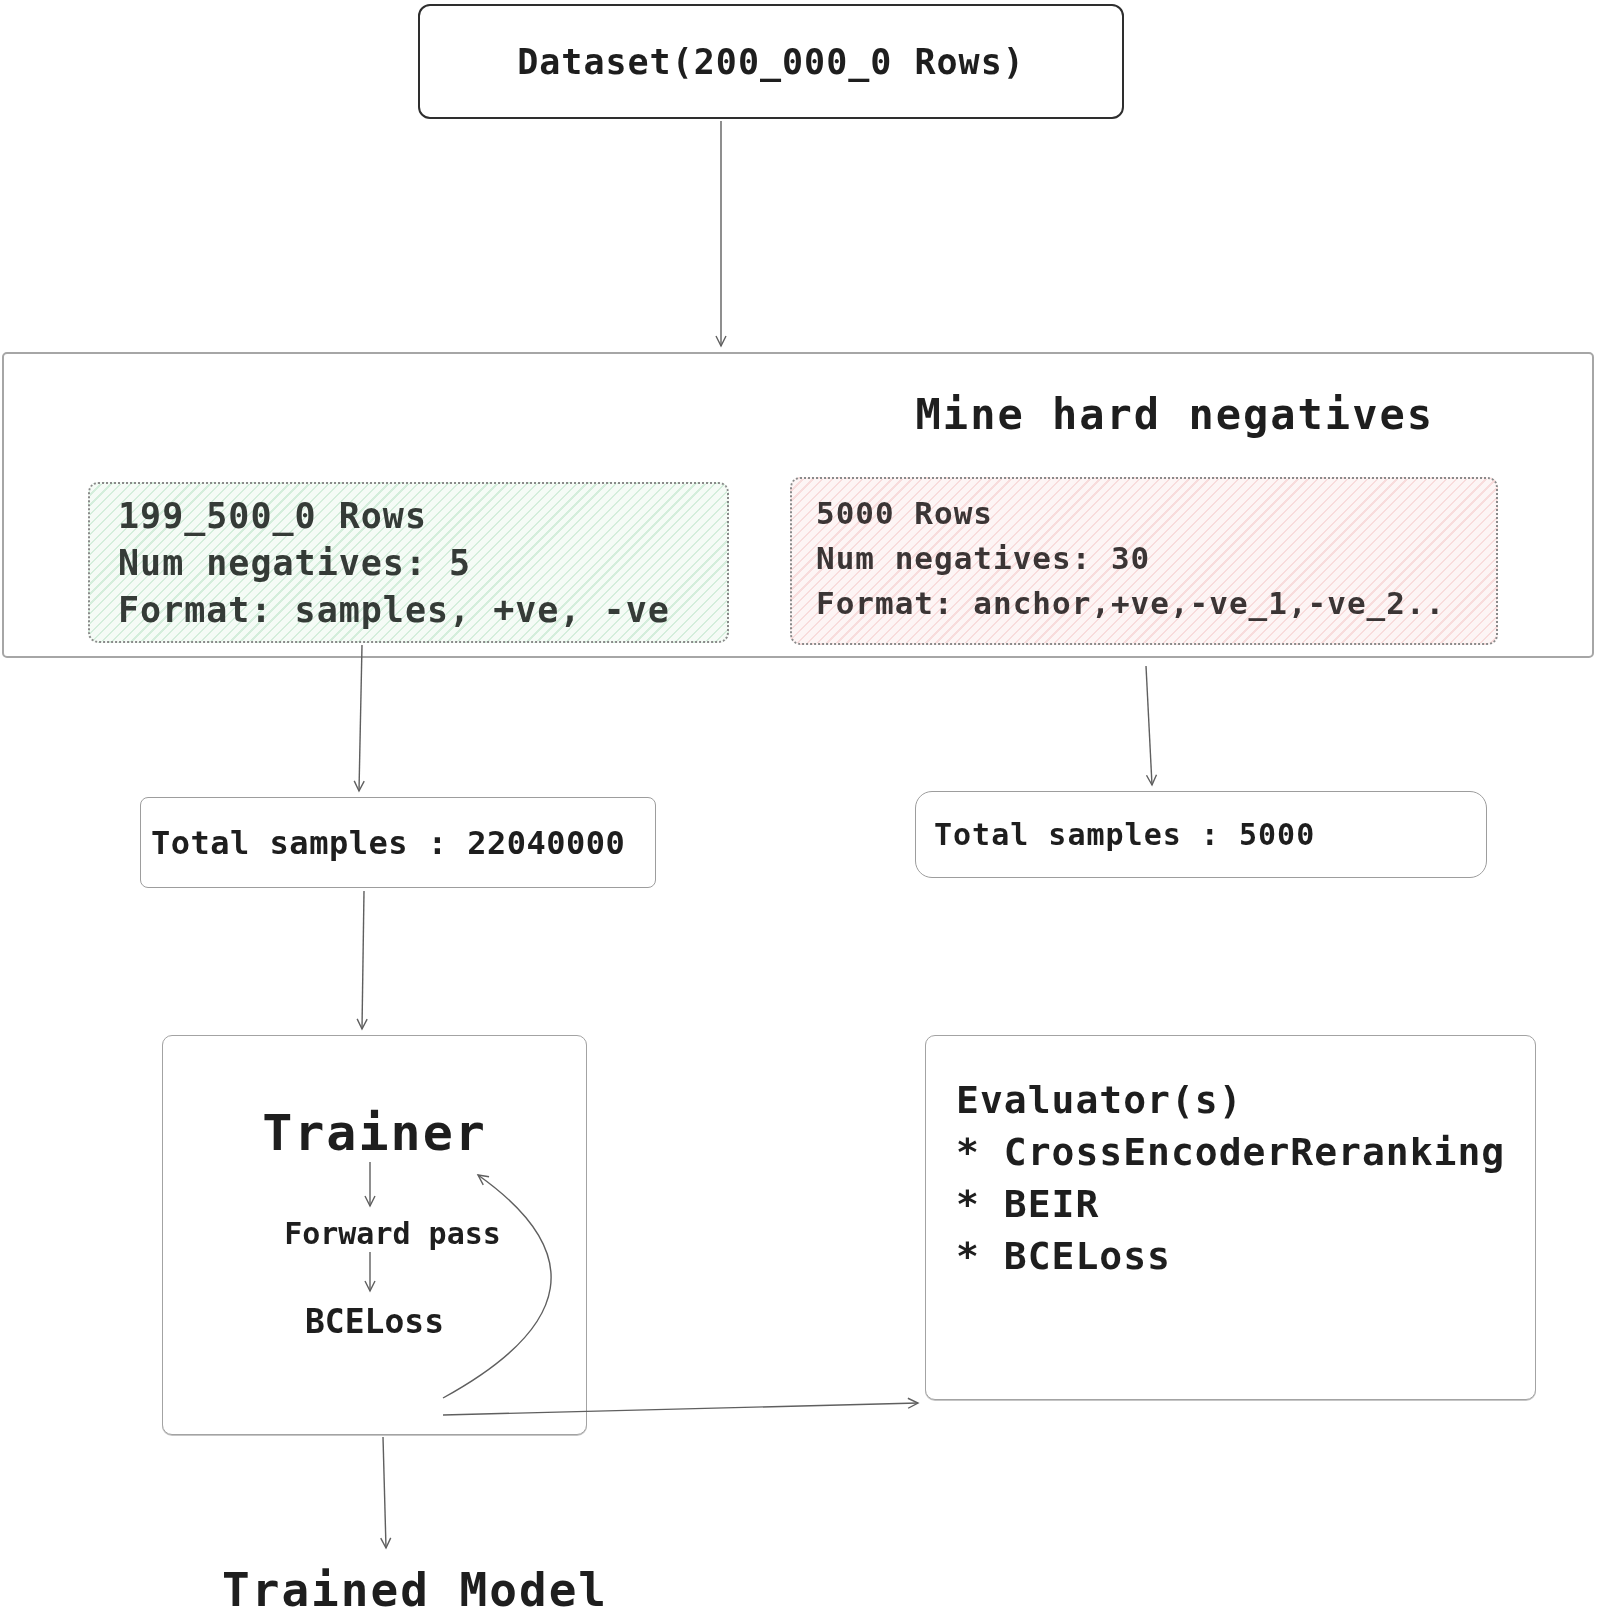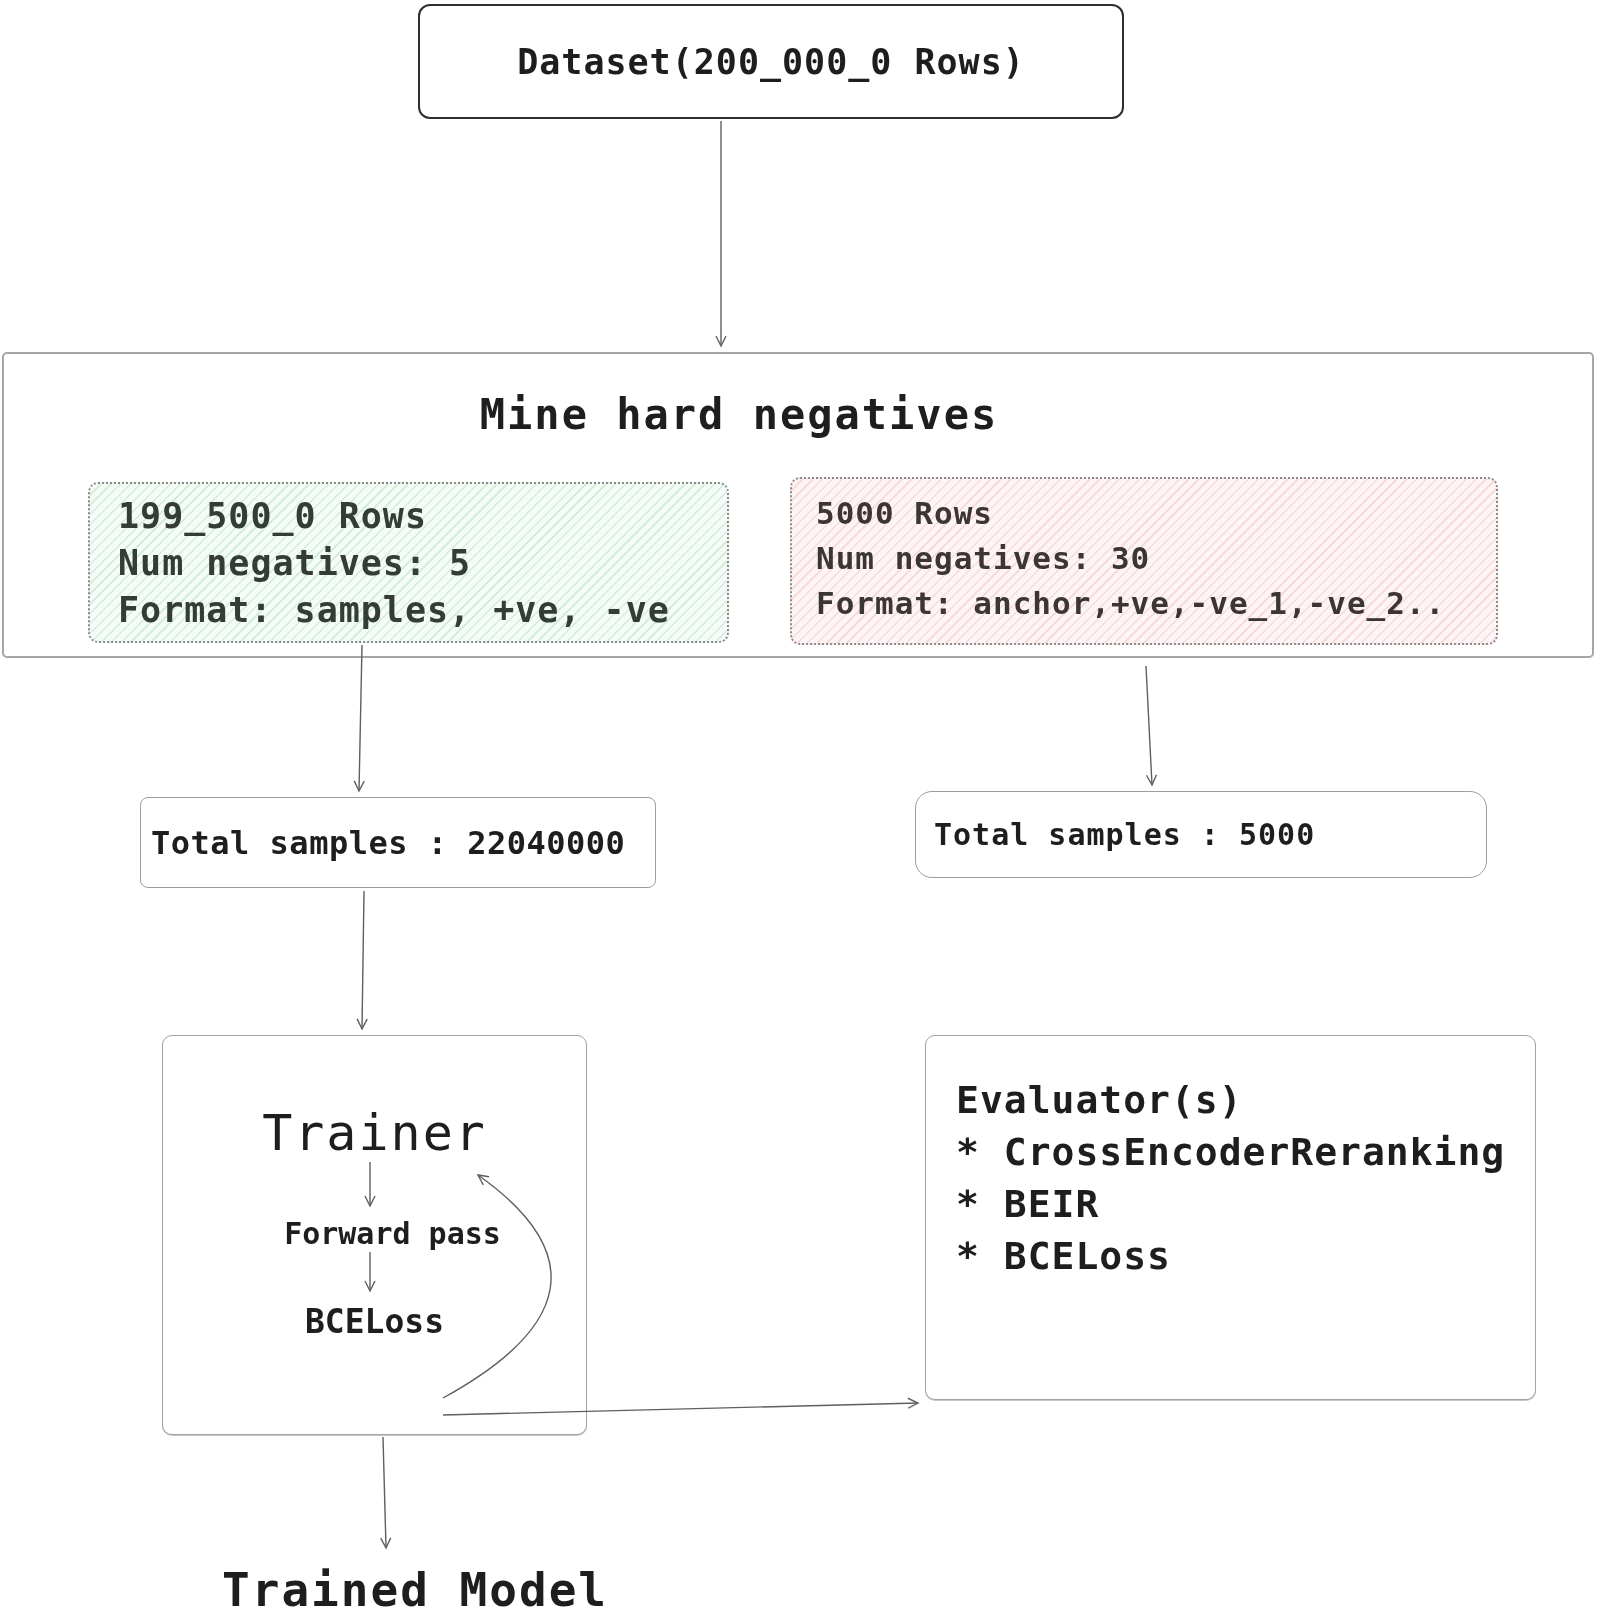--- a/index.html
+++ b/index.html
@@ -21,22 +21,22 @@
     font-size:35px;font-weight:bold;letter-spacing:1px;
   }
 
   
   .mine-box{
     left:2px;top:352px;width:1592px;height:306px;
     border:2px solid #a6a6a6;border-radius:5px;
   }
   .mine-title{
     position:absolute;left:0;top:36px;width:1430px;
-    text-align:center;
-    font-size:42px;font-weight:bold;letter-spacing:2px;margin-left:20px;
+    text-align:right;
+    font-size:42px;font-weight:bold;letter-spacing:2px;
   }
 
   
   .split{
     position:absolute;box-sizing:border-box;
     border:2px dotted #8a8a8a;border-radius:10px;
     font-weight:bold;color:#353b37;
   }
   .split-train{
     left:88px;top:482px;width:641px;height:161px;
@@ -73,21 +73,21 @@
   }
 
   
   .trainer-box{
     left:162px;top:1035px;width:425px;height:400px;
     border:1.5px solid #a3a3a3;border-radius:10px;
     box-shadow:0 1px 0 rgba(140,140,140,0.5);
   }
   .trainer-title{
     position:absolute;left:0;top:68px;width:100%;
-    text-align:center;font-size:50px;font-weight:normal;letter-spacing:2px;
+    text-align:center;font-size:50px;font-weight:bold;letter-spacing:2px;
   }
   .trainer-step1{
     position:absolute;left:0;top:180px;width:100%;
     text-align:center;text-indent:36px;
     font-size:30px;font-weight:bold;
   }
   .trainer-step2{
     position:absolute;left:0;top:266px;width:100%;
     text-align:center;font-size:33px;font-weight:bold;
   }

